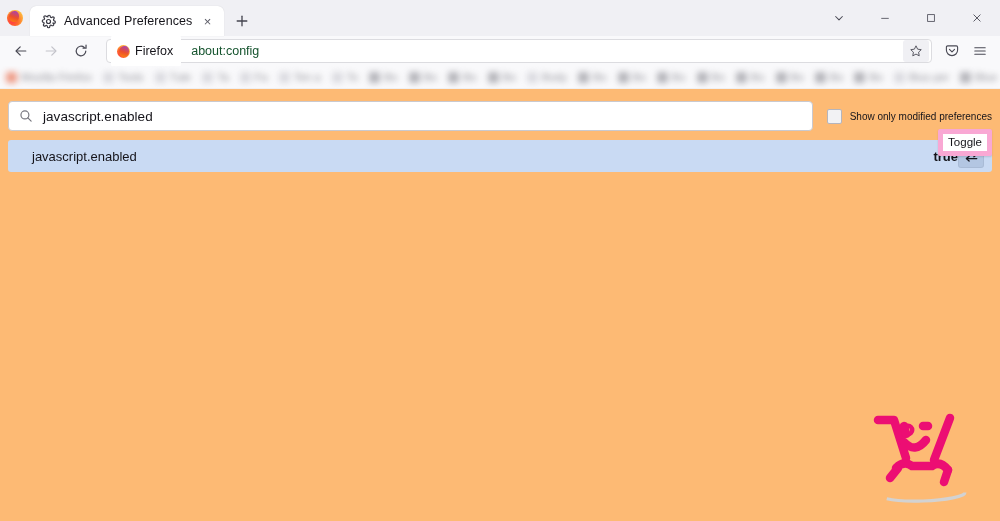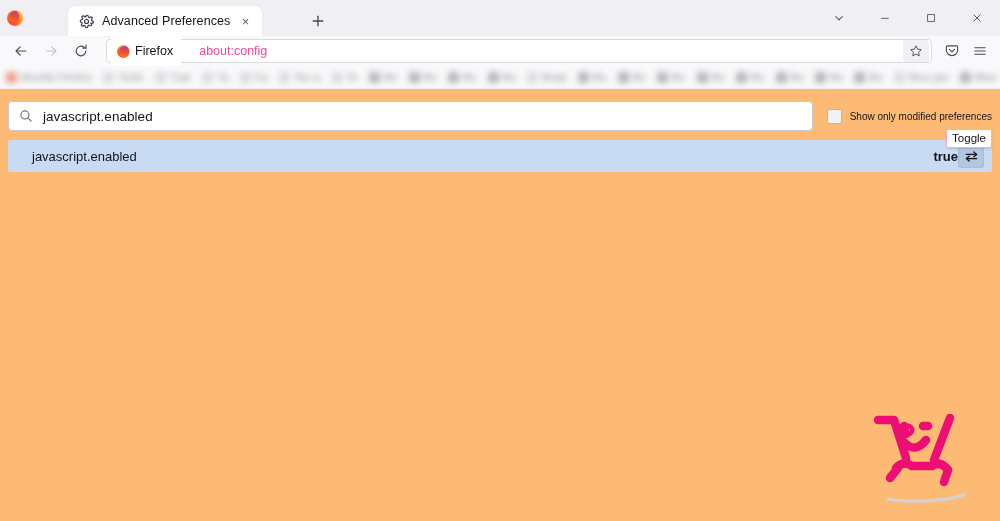--- a/index.html
+++ b/index.html
@@ -17,21 +17,20 @@
     -webkit-font-smoothing: antialiased;
   }
 
   
   .tabbar {
     height: 36px;
     background: #f0f0f4;
     display: flex;
     align-items: flex-end;
     position: relative;
-    gap: 38px;
   }
   .app-logo {
     width: 30px;
     height: 36px;
     display: flex;
     align-items: center;
     justify-content: center;
     flex: 0 0 auto;
   }
   .ff-logo {
@@ -151,22 +150,22 @@
     margin-left: 2px;
   }
   .identity-chip .ff-logo { width: 13px; height: 13px; margin-right: 5px; }
   .identity-chip .chip-label {
     font-size: 12.5px;
     color: #15141a;
   }
   .url-text {
     flex: 1 1 auto;
     font-size: 12.5px;
-    color: #ec4899;
-    margin-left: 18px;
+    color: #14532d;
+    margin-left: 10px;
     white-space: nowrap;
     overflow: hidden;
   }
   .url-star {
     width: 26px; height: 22px;
     display: flex; align-items: center; justify-content: center;
     flex: 0 0 auto;
     border-radius: 3px;
     background: #f0f0f4;
   }
@@ -306,21 +305,21 @@
     justify-content: center;
     flex: 0 0 auto;
     margin-right: 2px;
     box-shadow: inset 0 0 0 1px rgba(0,0,0,.05);
   }
   .tooltip {
     position: absolute;
     right: 8px;
     top: 40px;
     background: #ffffff;
-    border: 1px solid #f9a8d4;
+    border: 5px solid #f9a8d4;
     border-radius: 2px;
     font-size: 11.5px;
     color: #15141a;
     padding: 1px 5px 2px 5px;
     line-height: 1.25;
     box-shadow: 0 1px 2px rgba(0,0,0,.12);
     white-space: nowrap;
   }
 
   

